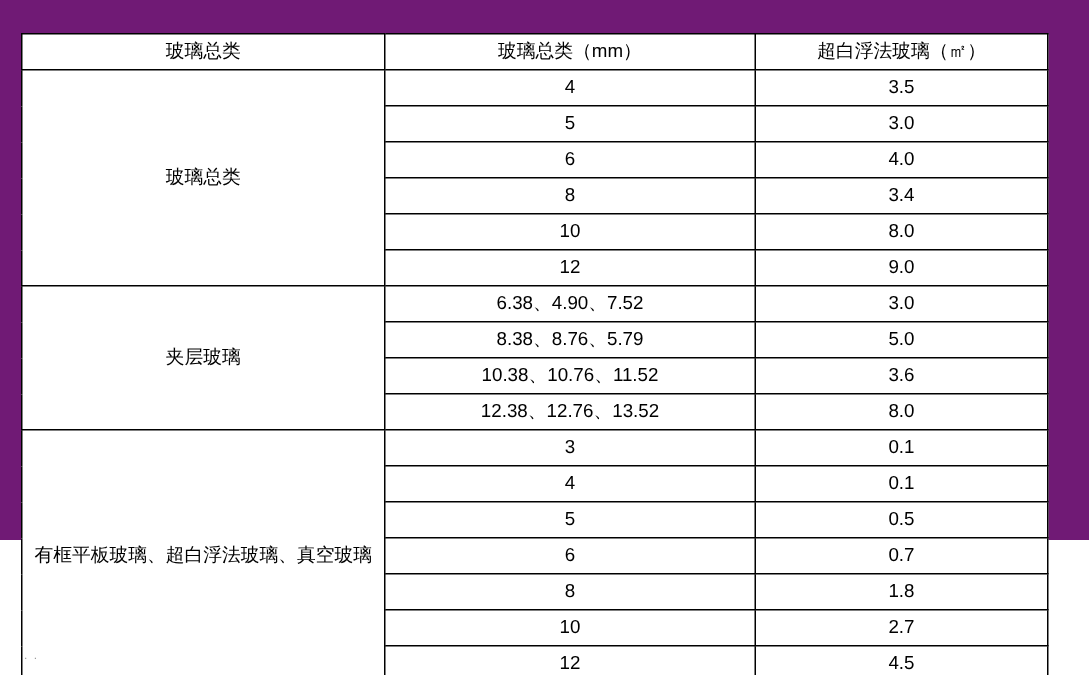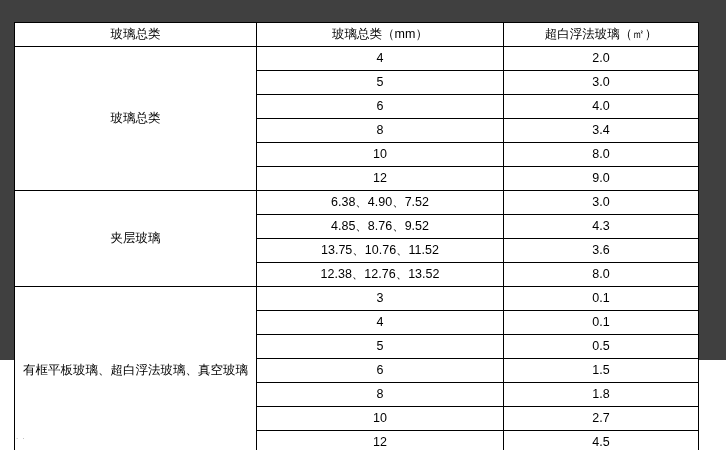--- a/index.html
+++ b/index.html
@@ -11,21 +11,21 @@
     width: 726px;
     height: 450px;
     font-family: "Liberation Sans", sans-serif;
     color: #000000;
     overflow: hidden;
   }
   #page {
     position: relative;
     width: 726px;
     height: 360px;
-    background: #404040;
+    background: #701a75;
   }
   table.glass-table {
     border-collapse: collapse;
     position: absolute;
     left: 14px;
     top: 22px;
     width: 684px;
     table-layout: fixed;
     background: #ffffff;
   }
@@ -85,21 +85,21 @@
         <td>玻璃总类</td>
         <td>玻璃总类（mm）</td>
         <td>超白浮法玻璃（㎡）</td>
       </tr>
     </thead>
     <tbody>
 
       <tr>
         <td class="cat" rowspan="6">玻璃总类</td>
         <td class="thick">4</td>
-        <td class="area">2.0</td>
+        <td class="area">3.5</td>
       </tr>
       <tr>
         <td class="thick">5</td>
         <td class="area">3.0</td>
       </tr>
       <tr>
         <td class="thick">6</td>
         <td class="area">4.0</td>
       </tr>
       <tr>
@@ -114,25 +114,25 @@
         <td class="thick">12</td>
         <td class="area">9.0</td>
       </tr>
 
       <tr>
         <td class="cat" rowspan="4">夹层玻璃</td>
         <td class="thick">6.38、4.90、7.52</td>
         <td class="area">3.0</td>
       </tr>
       <tr>
-        <td class="thick">4.85、8.76、9.52</td>
-        <td class="area">4.3</td>
+        <td class="thick">8.38、8.76、5.79</td>
+        <td class="area">5.0</td>
       </tr>
       <tr>
-        <td class="thick">13.75、10.76、11.52</td>
+        <td class="thick">10.38、10.76、11.52</td>
         <td class="area">3.6</td>
       </tr>
       <tr>
         <td class="thick">12.38、12.76、13.52</td>
         <td class="area">8.0</td>
       </tr>
 
       <tr>
         <td class="cat" rowspan="7">有框平板玻璃、超白浮法玻璃、真空玻璃</td>
         <td class="thick">3</td>
@@ -141,21 +141,21 @@
       <tr>
         <td class="thick">4</td>
         <td class="area">0.1</td>
       </tr>
       <tr>
         <td class="thick">5</td>
         <td class="area">0.5</td>
       </tr>
       <tr>
         <td class="thick">6</td>
-        <td class="area">1.5</td>
+        <td class="area">0.7</td>
       </tr>
       <tr>
         <td class="thick">8</td>
         <td class="area">1.8</td>
       </tr>
       <tr>
         <td class="thick">10</td>
         <td class="area">2.7</td>
       </tr>
       <tr>

